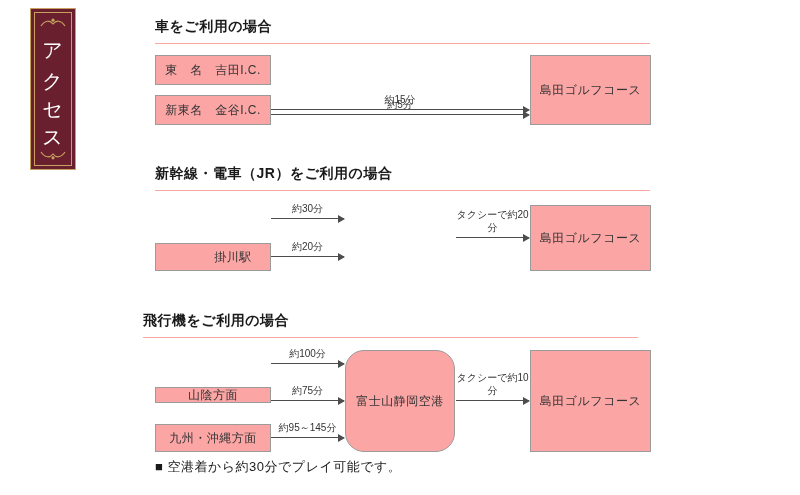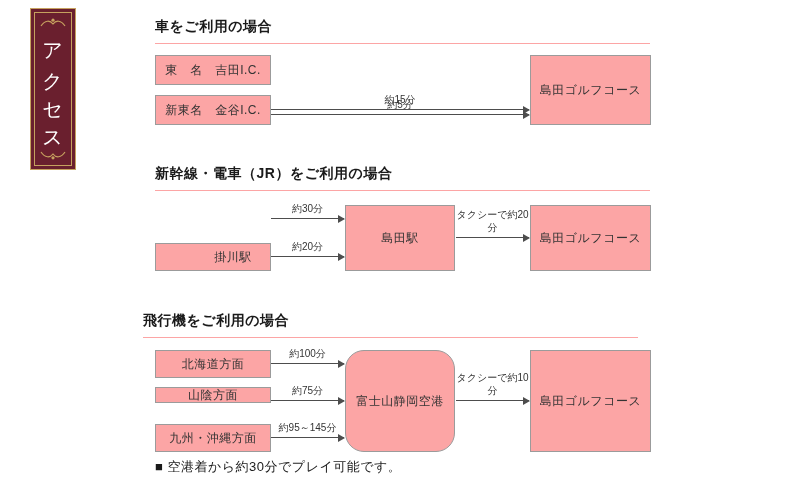--- a/index.html
+++ b/index.html
@@ -159,32 +159,30 @@
 
   <div class="arrow" style="left:271px; top:203px; width:73px;">
     <span class="arrow-label">約30分</span>
     <span class="arrow-shaft"></span>
   </div>
   <div class="arrow" style="left:271px; top:241px; width:73px;">
     <span class="arrow-label">約20分</span>
     <span class="arrow-shaft"></span>
   </div>
 
-  <div class="box" style="left:345px; top:205px; width:110px; height:66px;">島田駅</div>
 
   <div class="arrow arrow--taxi" style="left:456px; top:204px; width:73px;">
     <span class="arrow-label">タクシーで約20分</span>
     <span class="arrow-shaft"></span>
   </div>
 
   <div class="box" style="left:530px; top:205px; width:121px; height:66px;">島田ゴルフコース</div>
 
   <div class="heading" style="left:143px; top:312px;">飛行機をご利用の場合</div>
 
-  <div class="box" style="left:155px; top:350px; width:116px; height:28px;">北海道方面</div>
   <div class="box" style="left:155px; top:387px; width:116px; height:16px;text-align:center;">山陰方面</div>
   <div class="box" style="left:155px; top:424px; width:116px; height:28px;">九州・沖縄方面</div>
 
   <div class="arrow" style="left:271px; top:348px; width:73px;">
     <span class="arrow-label">約100分</span>
     <span class="arrow-shaft"></span>
   </div>
   <div class="arrow" style="left:271px; top:385px; width:73px;">
     <span class="arrow-label">約75分</span>
     <span class="arrow-shaft"></span>

